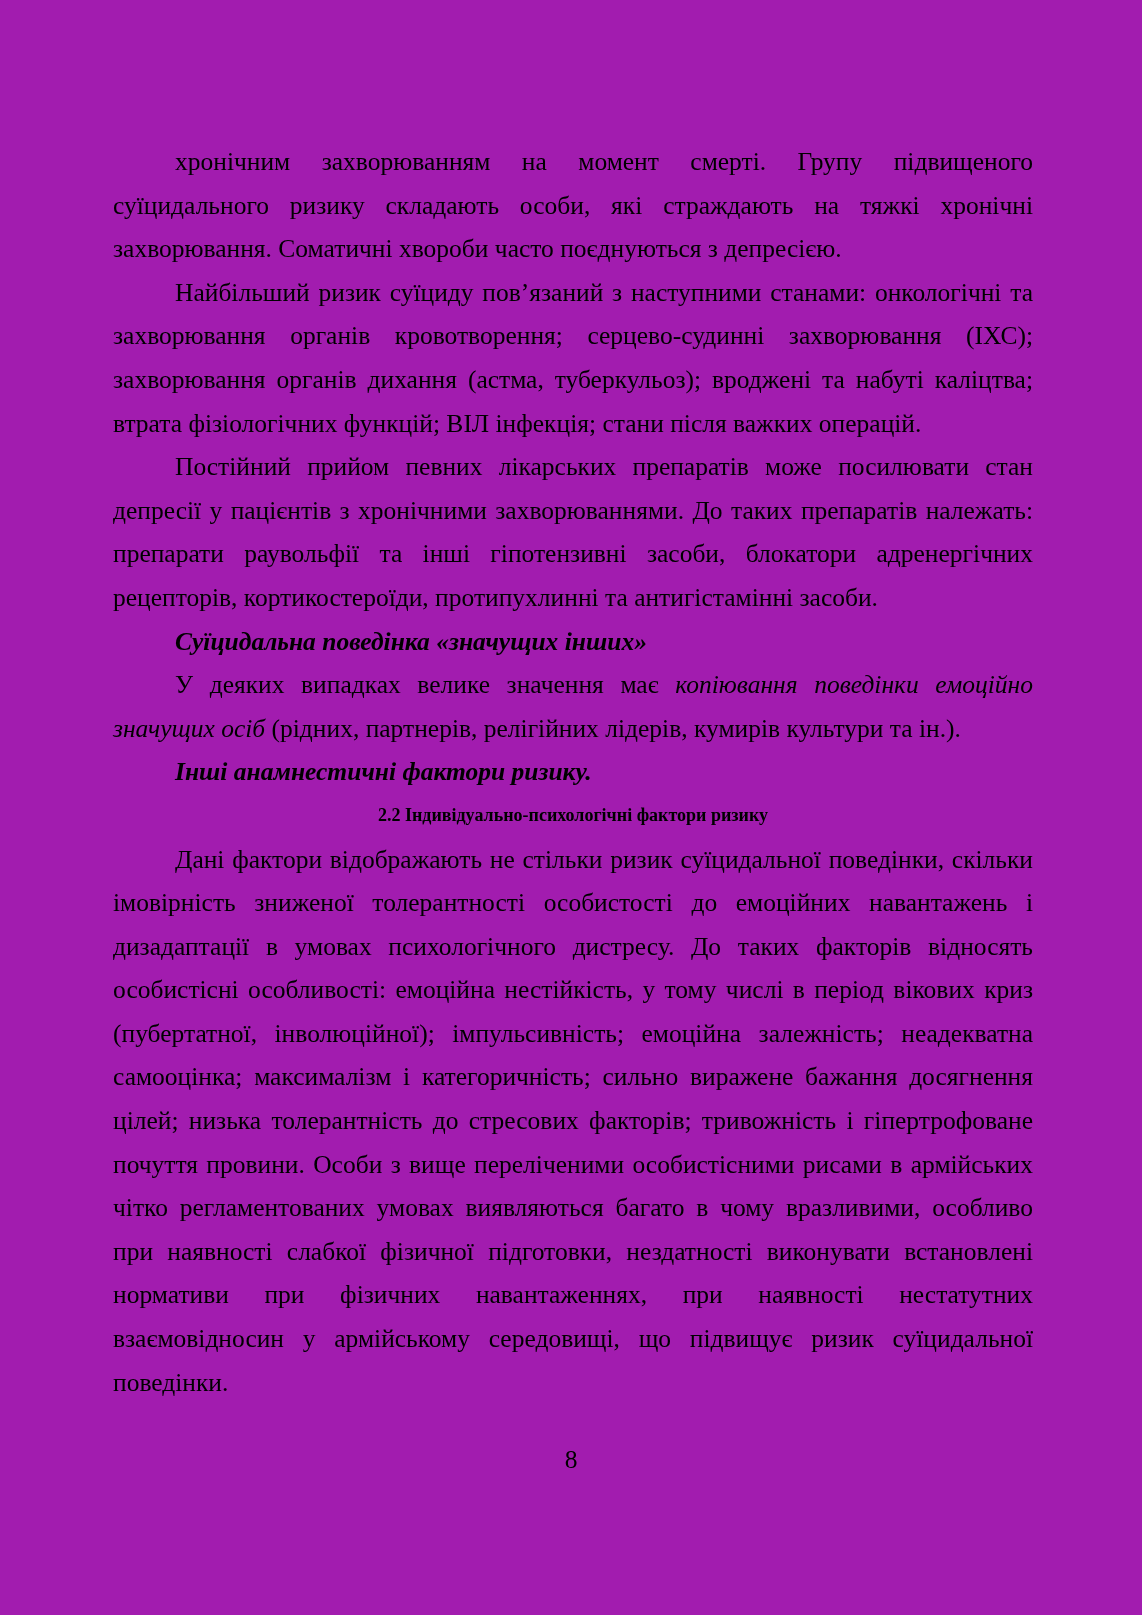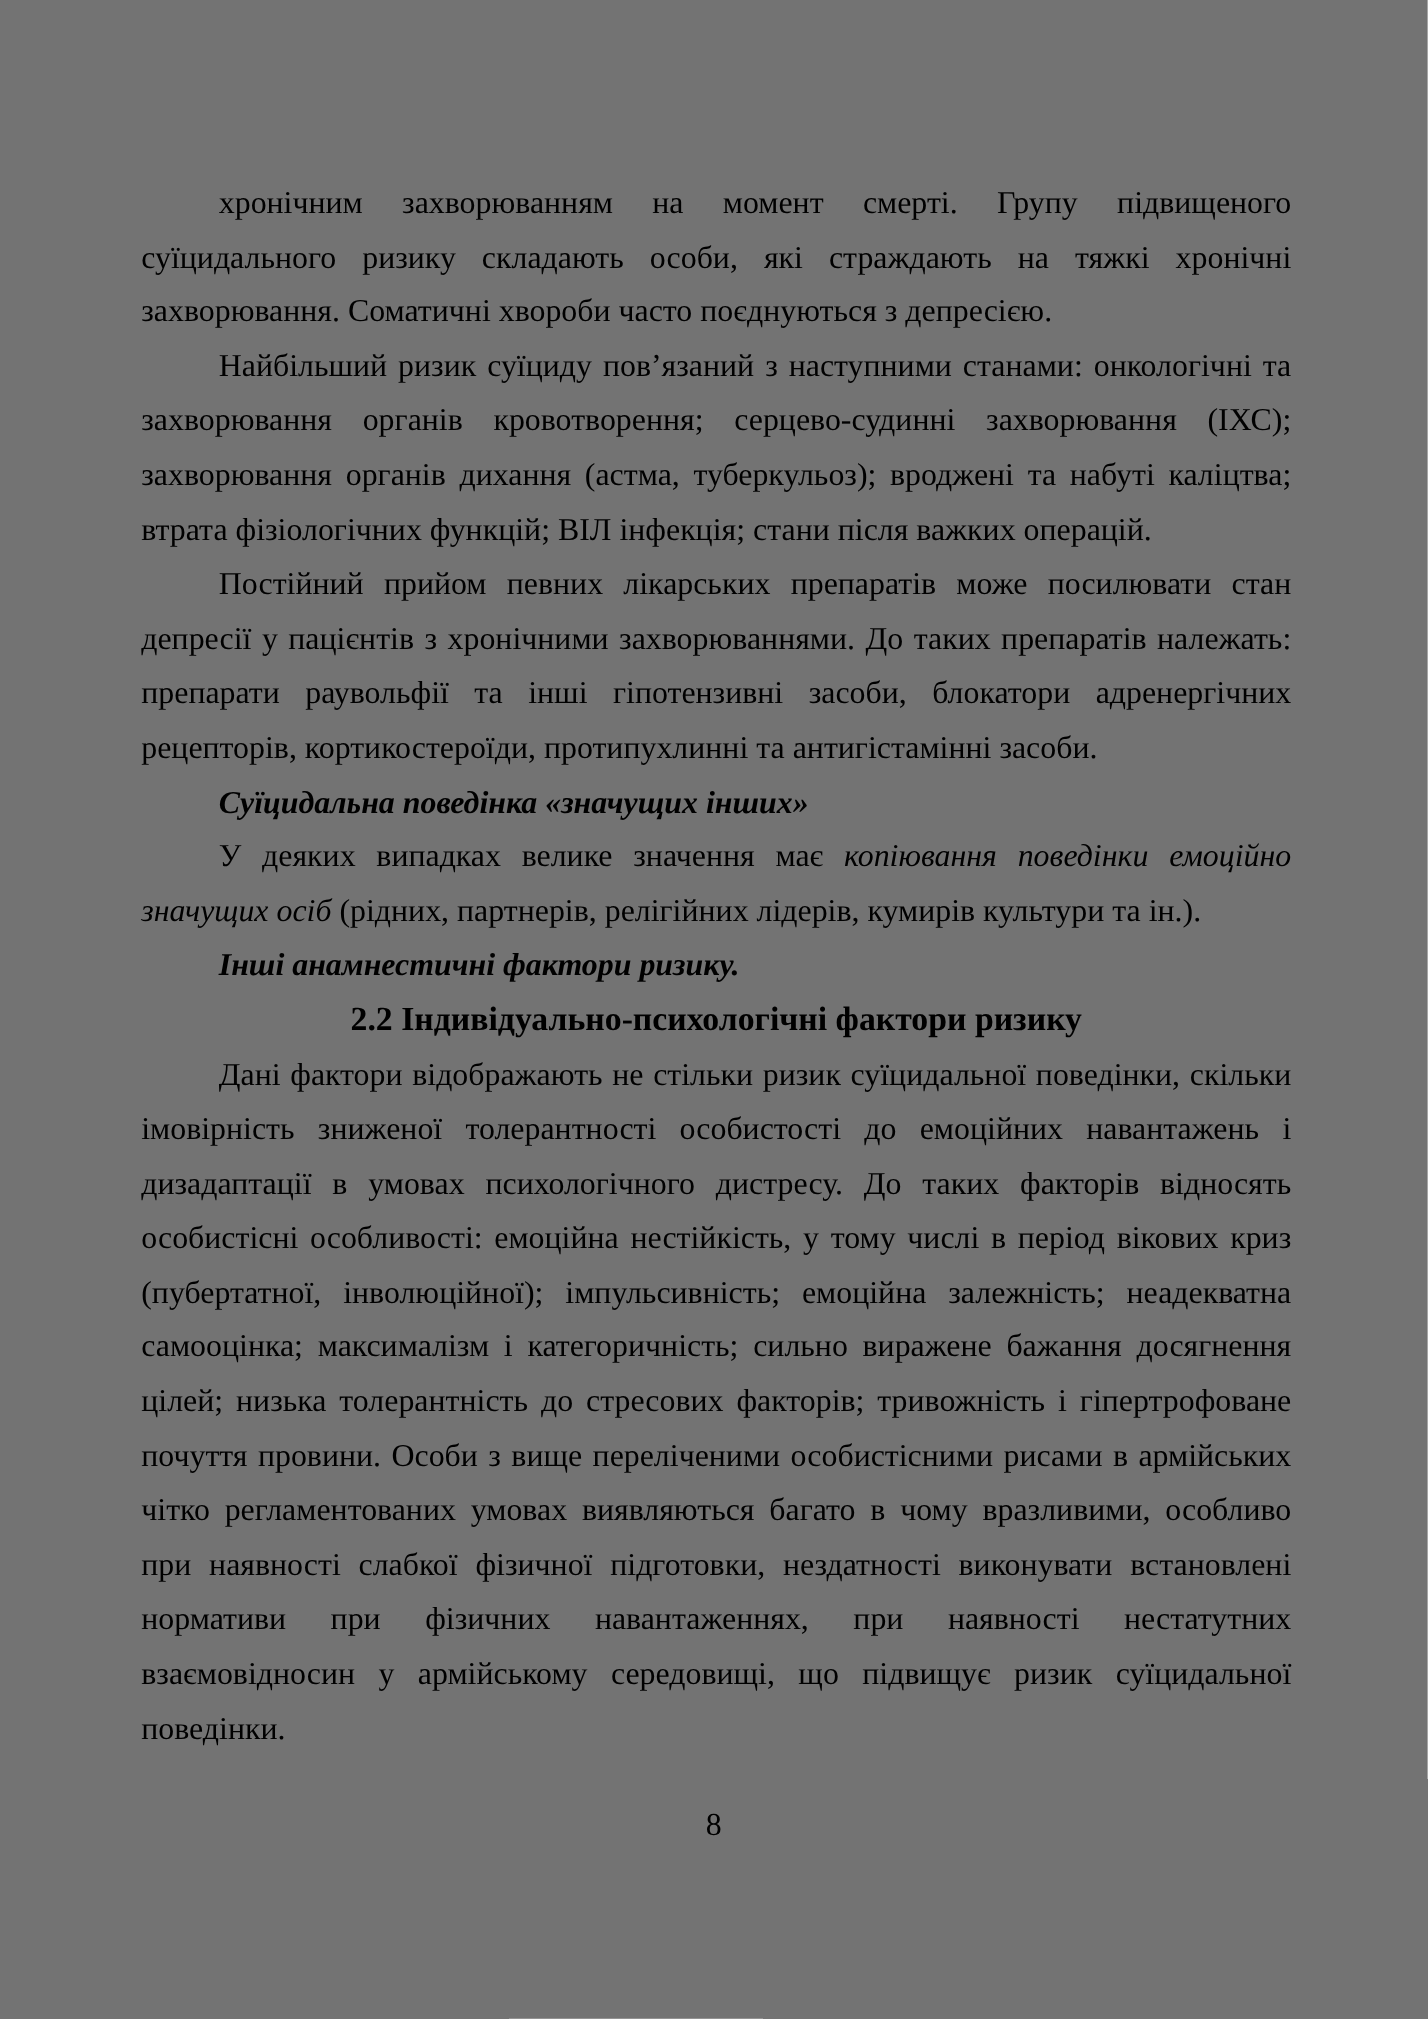--- a/index.html
+++ b/index.html
@@ -15,21 +15,21 @@
     font-family: "Liberation Serif", "DejaVu Serif", serif;
     color: #000000;
     overflow: hidden;
   }
   .page {
     position: absolute;
     left: 0;
     top: 0;
     width: 1142px;
     height: 1615px;
-    background: #737373;
+    background: #a21caf;
   }
   .content {
     position: absolute;
     left: 113px;
     top: 140px;
     width: 920px;
   }
   p.body-par {
     margin: 0;
     font-size: 25.5px;
@@ -43,21 +43,21 @@
     margin: 0;
     font-size: 25.5px;
     line-height: 43.6px;
     font-weight: bold;
     font-style: italic;
     text-indent: 62px;
     text-align: left;
   }
   p.section-head {
     margin: 0;
-    font-size: 27px;
+    font-size: 18px;
     line-height: 43.6px;
     font-weight: bold;
     text-align: center;
     text-indent: 0;
   }
   .em-italic {
     font-style: italic;
   }
   .page-number {
     position: absolute;

